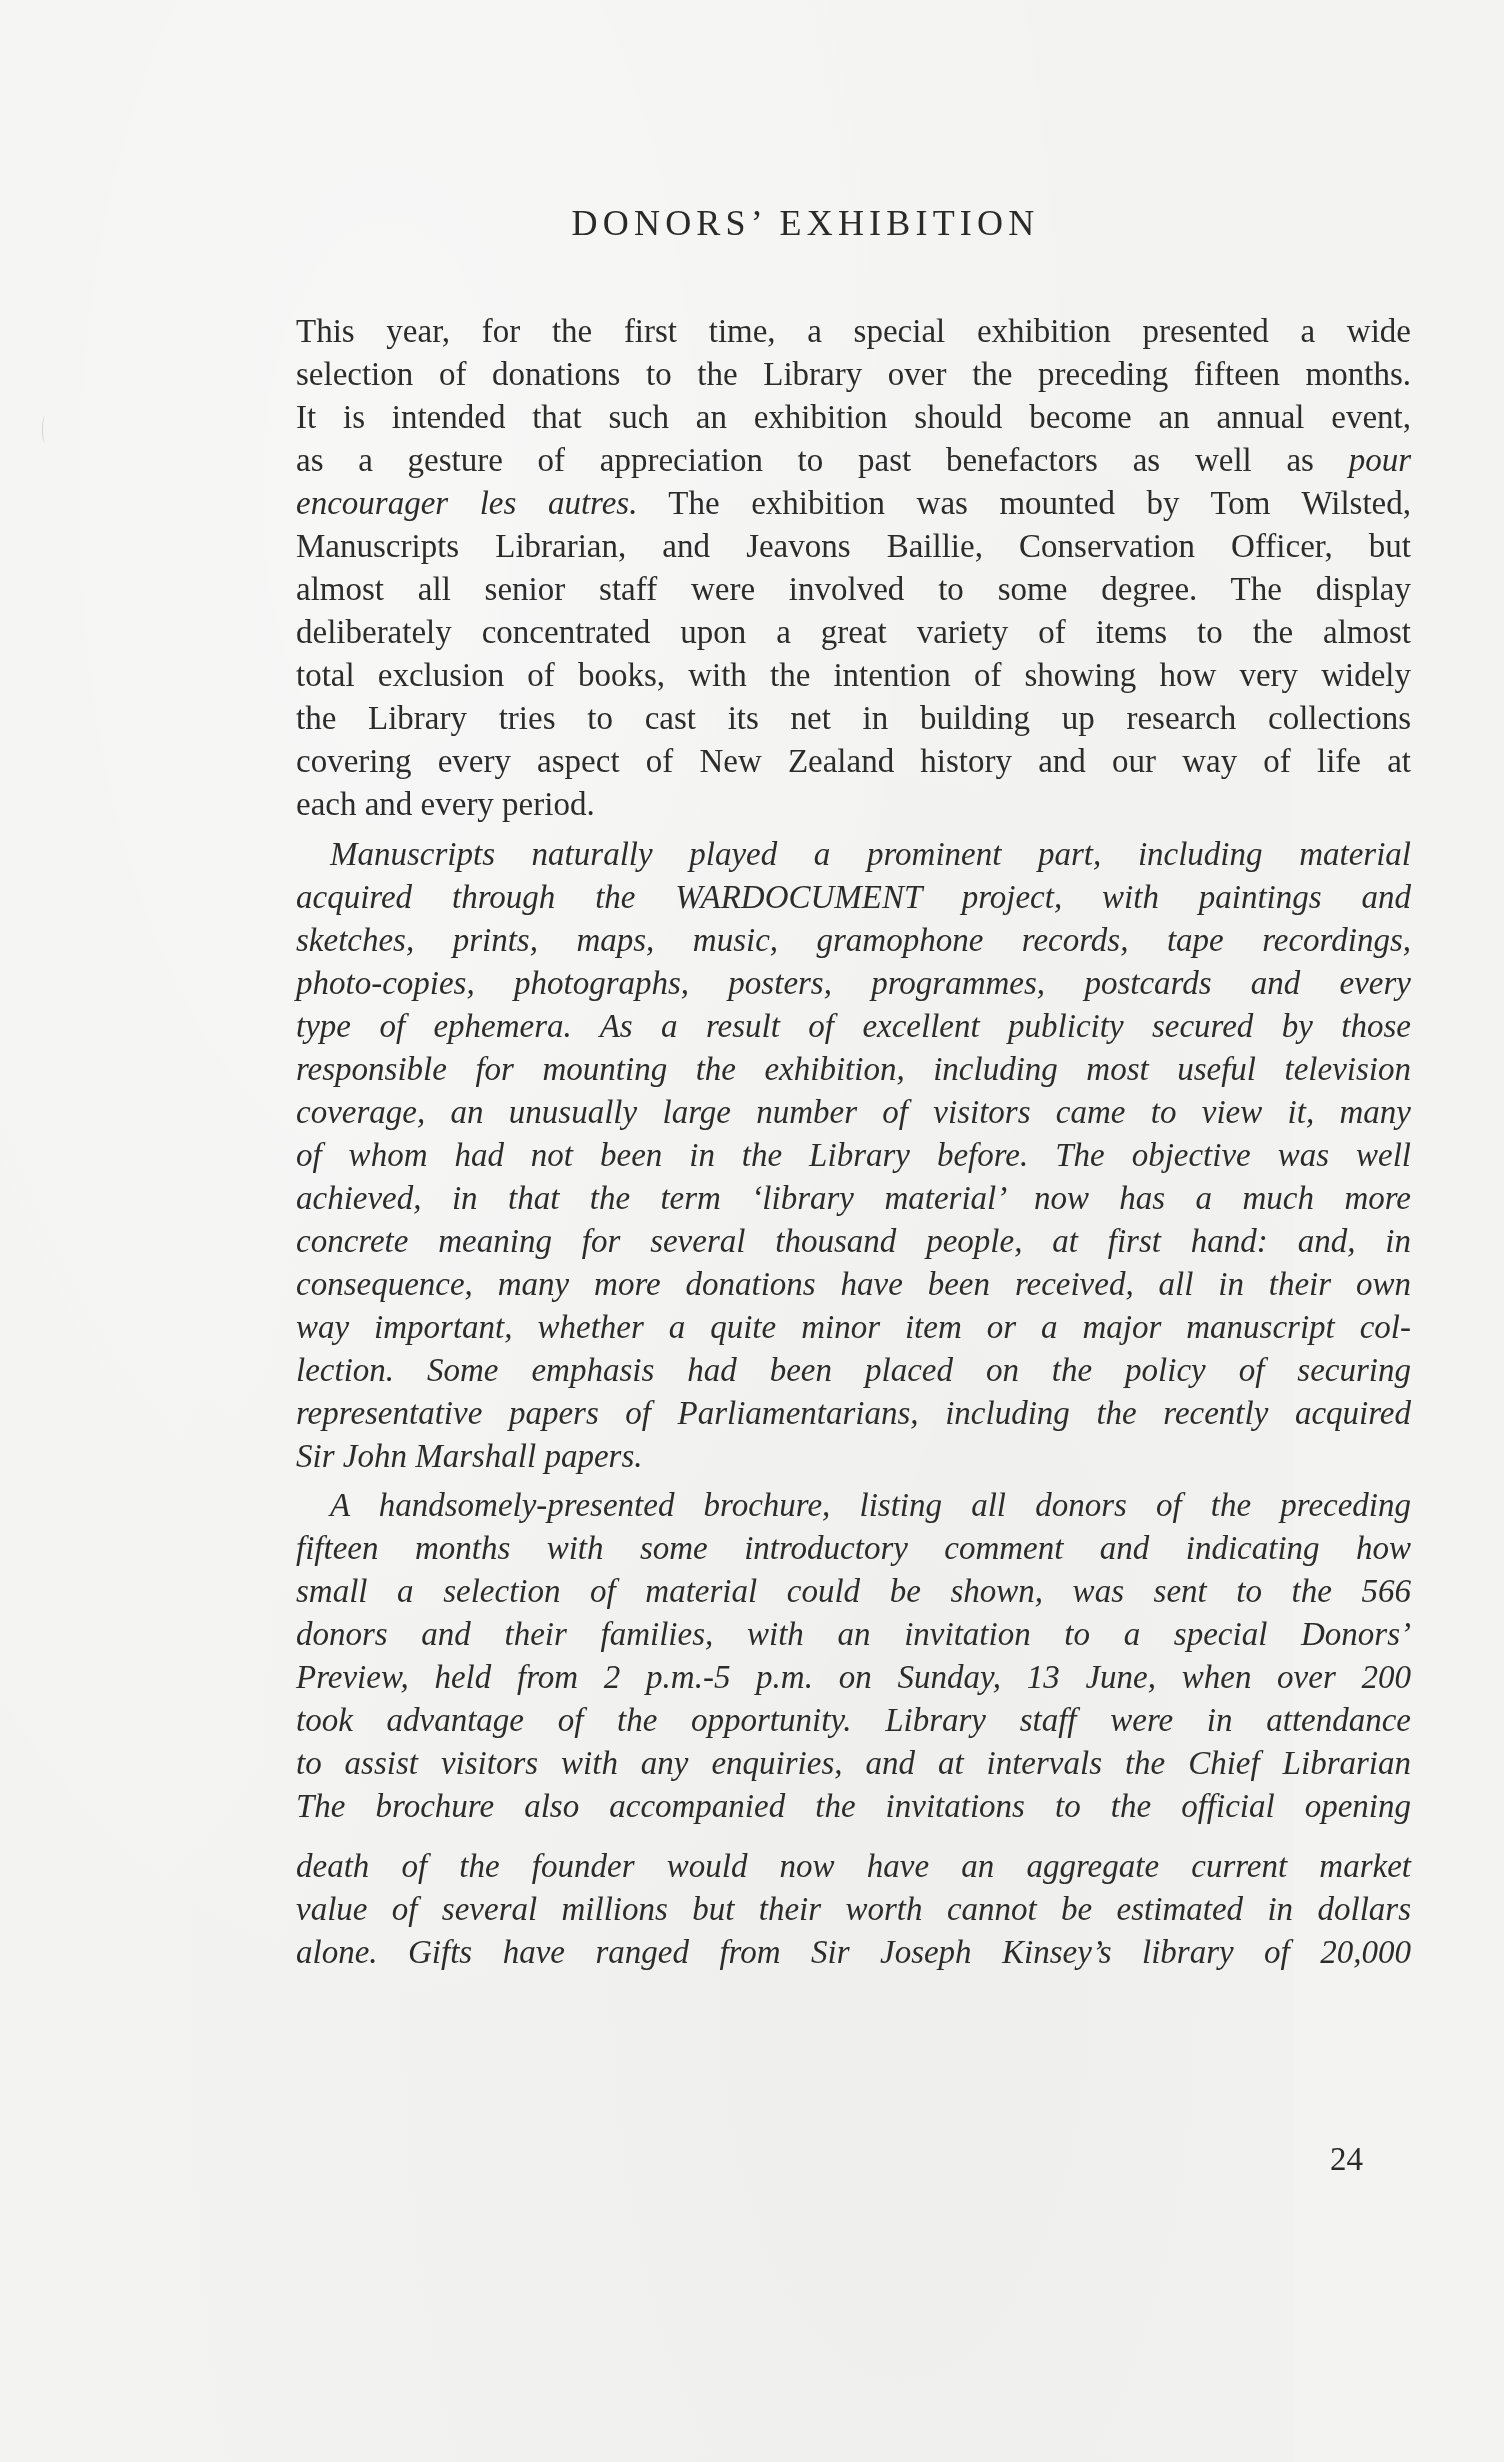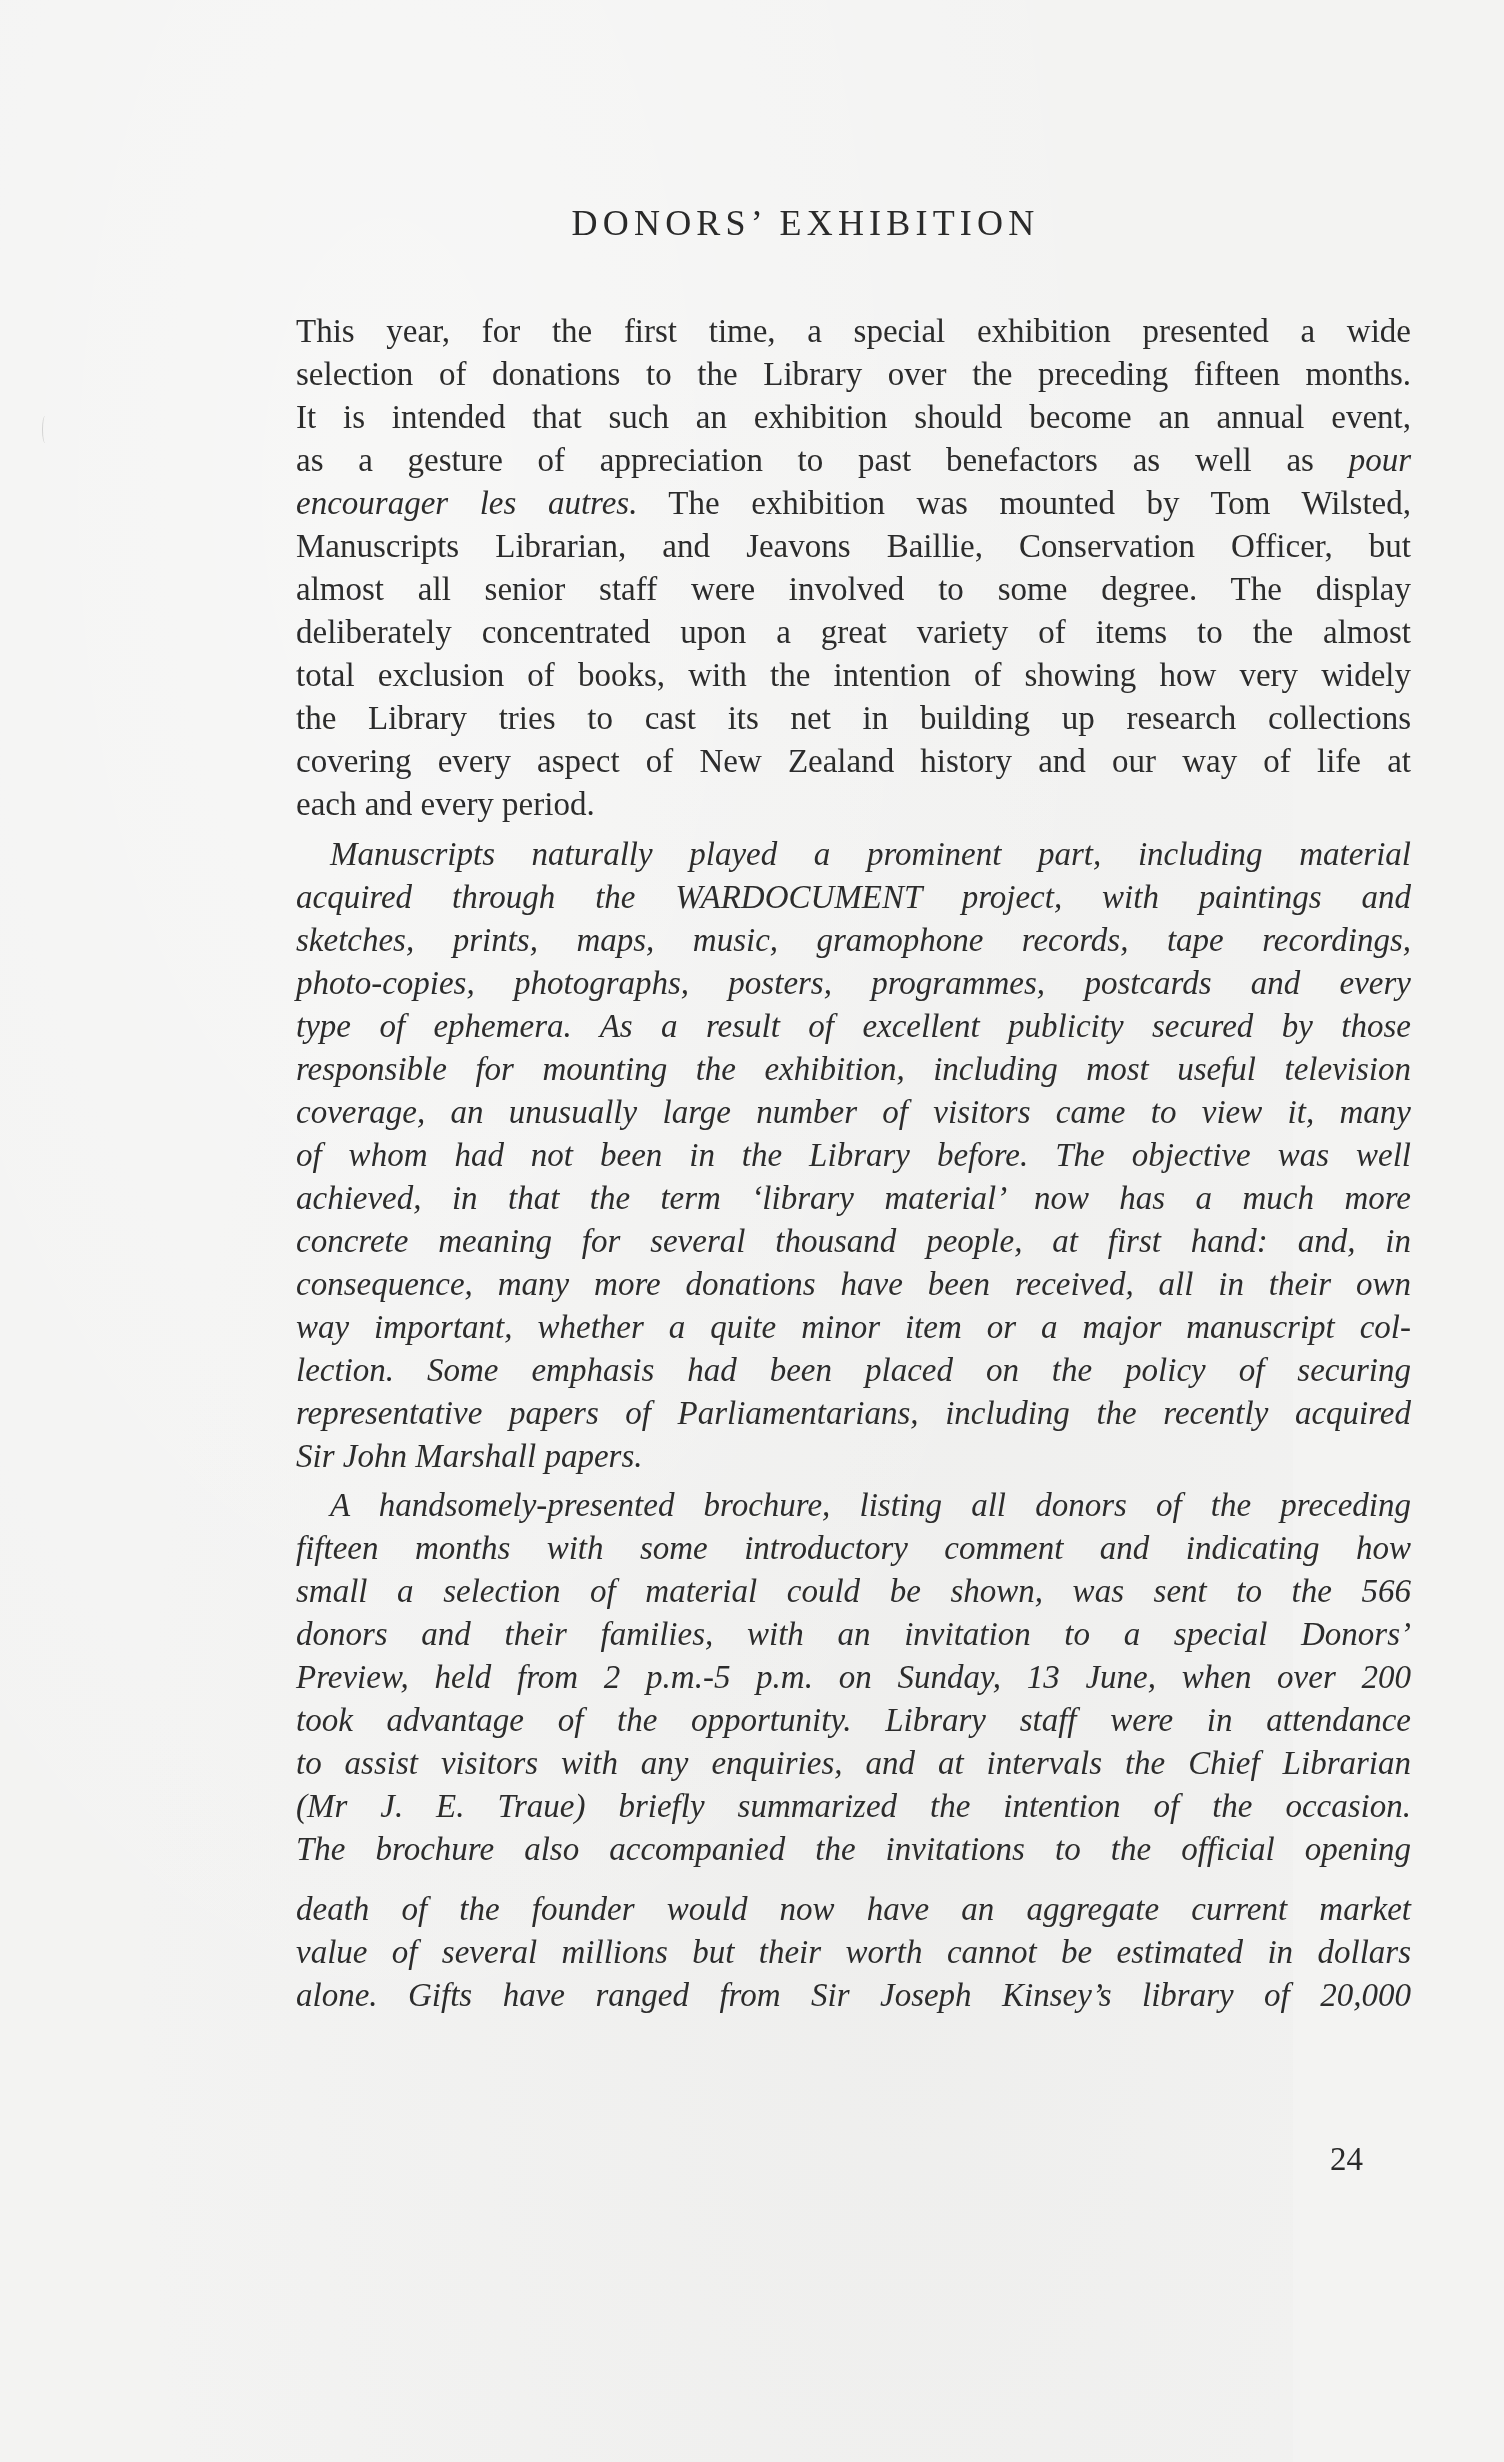--- a/index.html
+++ b/index.html
@@ -140,21 +140,20 @@
     </p>
 
     <p class="para p3">
       <span class="line indent">A handsomely-presented brochure, listing all donors of the preceding</span>
       <span class="line">fifteen months with some introductory comment and indicating how</span>
       <span class="line">small a selection of material could be shown, was sent to the 566</span>
       <span class="line">donors and their families, with an invitation to a special Donors’</span>
       <span class="line">Preview, held from 2 p.m.-5 p.m. on Sunday, 13 June, when over 200</span>
       <span class="line">took advantage of the opportunity. Library staff were in attendance</span>
       <span class="line">to assist visitors with any enquiries, and at intervals the Chief Librarian</span>
-      <span class="line">(Mr J. E. Traue) briefly summarized the intention of the occasion.</span>
       <span class="line">The brochure also accompanied the invitations to the official opening</span>
     </p>
 
     <p class="para p4">
       <span class="line">death of the founder would now have an aggregate current market</span>
       <span class="line">value of several millions but their worth cannot be estimated in dollars</span>
       <span class="line">alone. Gifts have ranged from Sir Joseph Kinsey’s library of 20,000</span>
     </p>
 
   </div>

